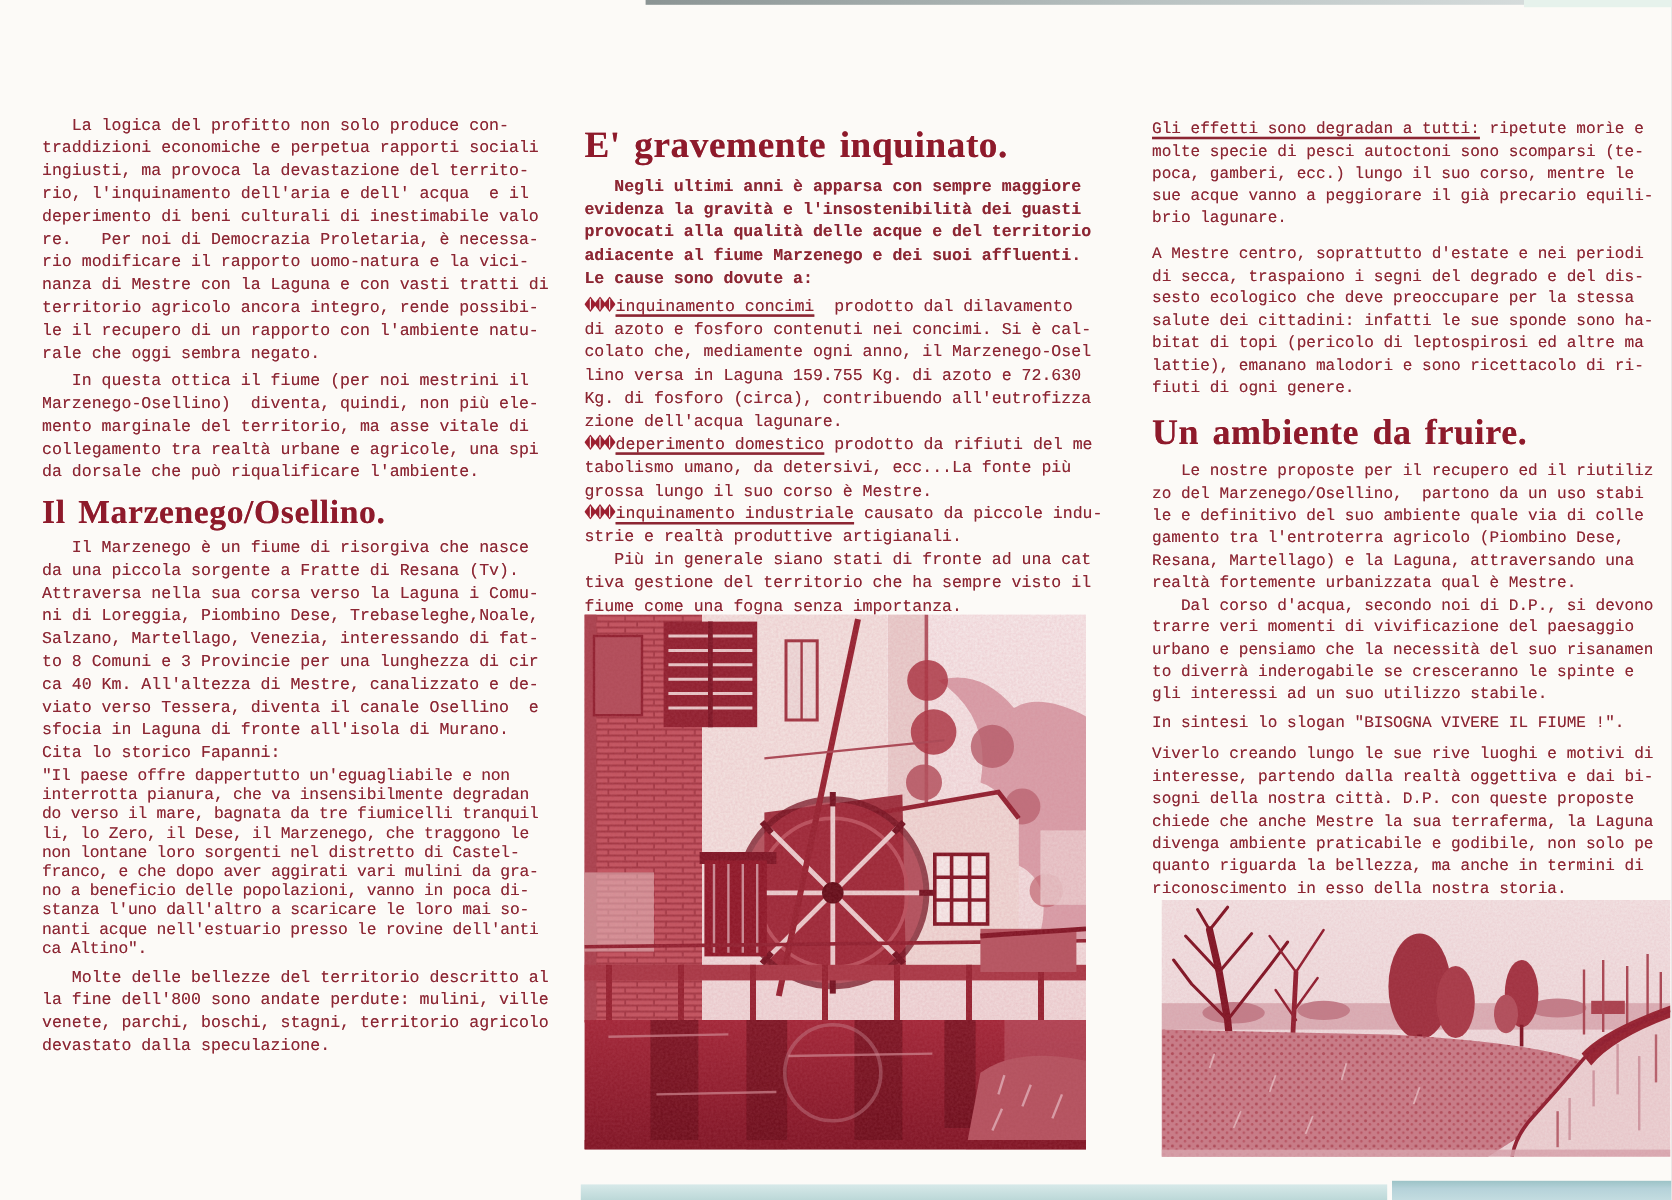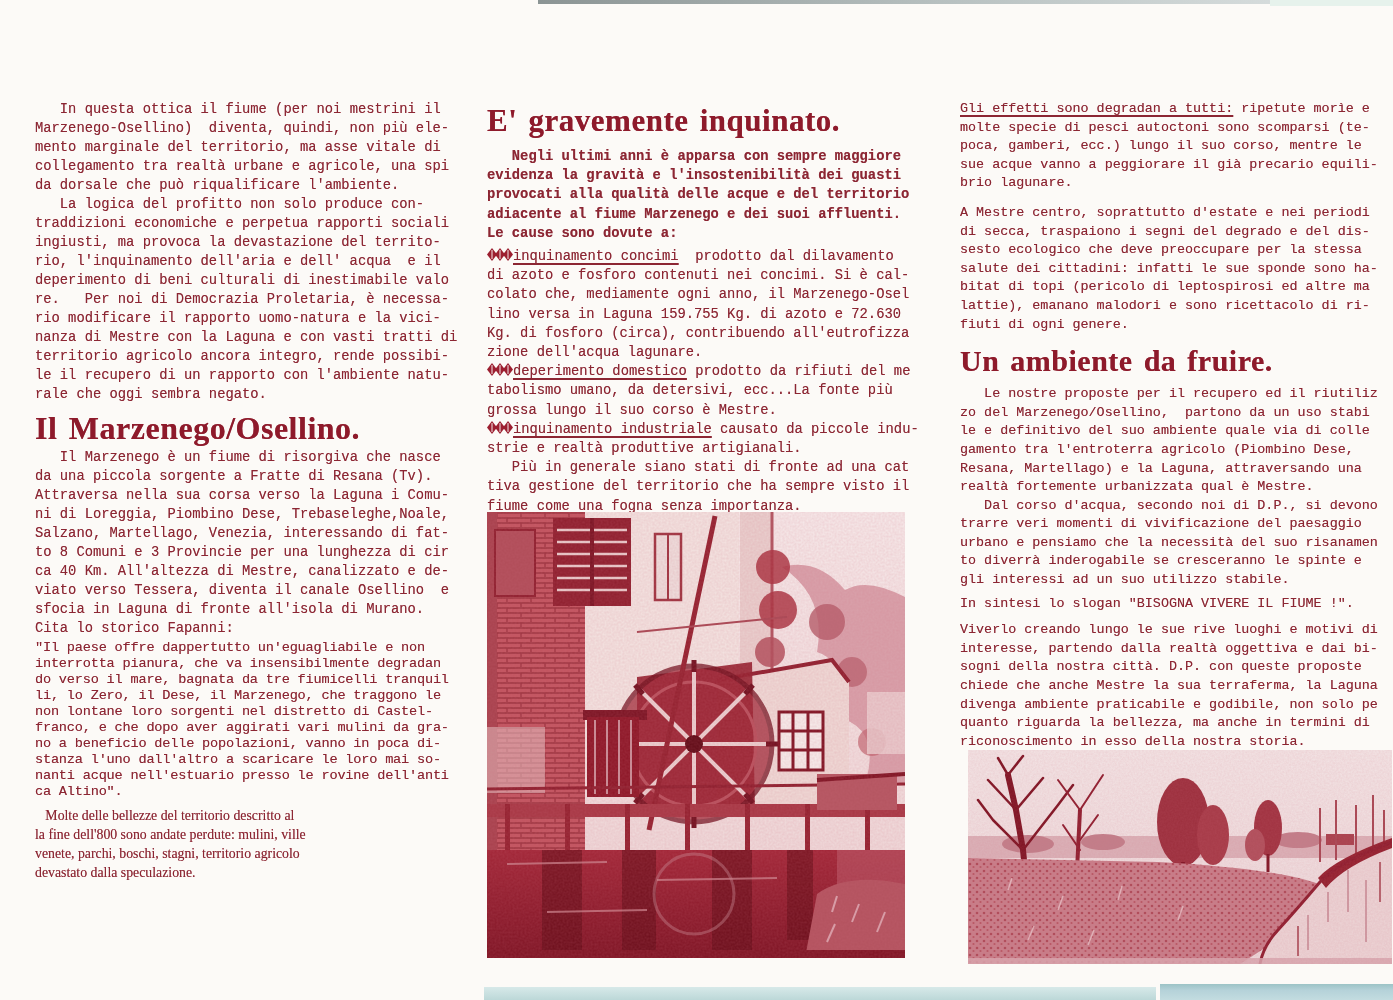--- a/index.html
+++ b/index.html
@@ -19,25 +19,25 @@
   }
   .col1 .body{font-size:13.8px;line-height:19px;}
   .col2 .body{font-size:13.8px;line-height:19.2px;}
   .col3 .body{font-size:13.4px;line-height:18.6px;}
   .quote{font-size:13.6px !important;line-height:16px !important;letter-spacing:-.2px;}
   .headline{
     font-family:"Liberation Serif",serif;font-weight:bold;color:#8e1a2b;
     margin:0;letter-spacing:.5px;word-spacing:3px;
     text-shadow:0 0 .5px rgba(142,26,43,.7);
   }
-  .h1a{font-size:32px;line-height:36px;margin-top:6px;margin-bottom:2px;}
+  .h1a{font-size:28px;line-height:36px;margin-top:6px;margin-bottom:2px;}
   .h2a{font-size:31px;line-height:34px;}
   .h3a{font-size:30px;line-height:34px;margin-top:10px;}
   .mt4{margin-top:4px;}.mt9{margin-top:9px;font-weight:bold;}.mt2{margin-top:2px;}
-  .mt6{margin-top:6px;font-family:Liberation Serif, serif;}.mt8{margin-top:8px;}.mt11{margin-top:11px;}
+  .mt6{margin-top:6px;}.mt8{margin-top:8px;}.mt11{margin-top:11px;}
   .mt7{margin-top:7px;}.mt5{margin-top:5px;}
   .uterm{
     text-decoration:underline;text-decoration-thickness:1.5px;
     text-underline-offset:3px;
   }
   .bicon{display:inline-block;width:26px;height:13px;vertical-align:-1px;}
   
   .photo{position:absolute;margin:0;padding:0;line-height:0;}
   .photo1{left:487px;top:512px;width:418px;height:446px;}
   .photo2{left:968px;top:750px;width:424px;height:214px;}
@@ -53,36 +53,36 @@
 </style>
 </head>
 <body>
 
 <div class="sheet">
 
   <div class="artifact top-strip"></div>
   <div class="artifact mint-corner"></div>
 
   <section class="col col1">
-    <p class="body mt4">   In questa ottica il fiume (per noi mestrini il
-Marzenego-Osellino)  diventa, quindi, non più ele-
-mento marginale del territorio, ma asse vitale di
-collegamento tra realtà urbane e agricole, una spi
-da dorsale che può riqualificare l'ambiente.</p>
     <p class="body">   La logica del profitto non solo produce con-
 traddizioni economiche e perpetua rapporti sociali
 ingiusti, ma provoca la devastazione del territo-
 rio, l'inquinamento dell'aria e dell' acqua  e il
 deperimento di beni culturali di inestimabile valo
 re.   Per noi di Democrazia Proletaria, è necessa-
 rio modificare il rapporto uomo-natura e la vici-
 nanza di Mestre con la Laguna e con vasti tratti di
 territorio agricolo ancora integro, rende possibi-
 le il recupero di un rapporto con l'ambiente natu-
 rale che oggi sembra negato.</p>
+    <p class="body mt4">   In questa ottica il fiume (per noi mestrini il
+Marzenego-Osellino)  diventa, quindi, non più ele-
+mento marginale del territorio, ma asse vitale di
+collegamento tra realtà urbane e agricole, una spi
+da dorsale che può riqualificare l'ambiente.</p>
     <h2 class="headline h1a">Il Marzenego/Osellino.</h2>
     <p class="body">   Il Marzenego è un fiume di risorgiva che nasce
 da una piccola sorgente a Fratte di Resana (Tv).
 Attraversa nella sua corsa verso la Laguna i Comu-
 ni di Loreggia, Piombino Dese, Trebaseleghe,Noale,
 Salzano, Martellago, Venezia, interessando di fat-
 to 8 Comuni e 3 Provincie per una lunghezza di cir
 ca 40 Km. All'altezza di Mestre, canalizzato e de-
 viato verso Tessera, diventa il canale Osellino  e
 sfocia in Laguna di fronte all'isola di Murano.

